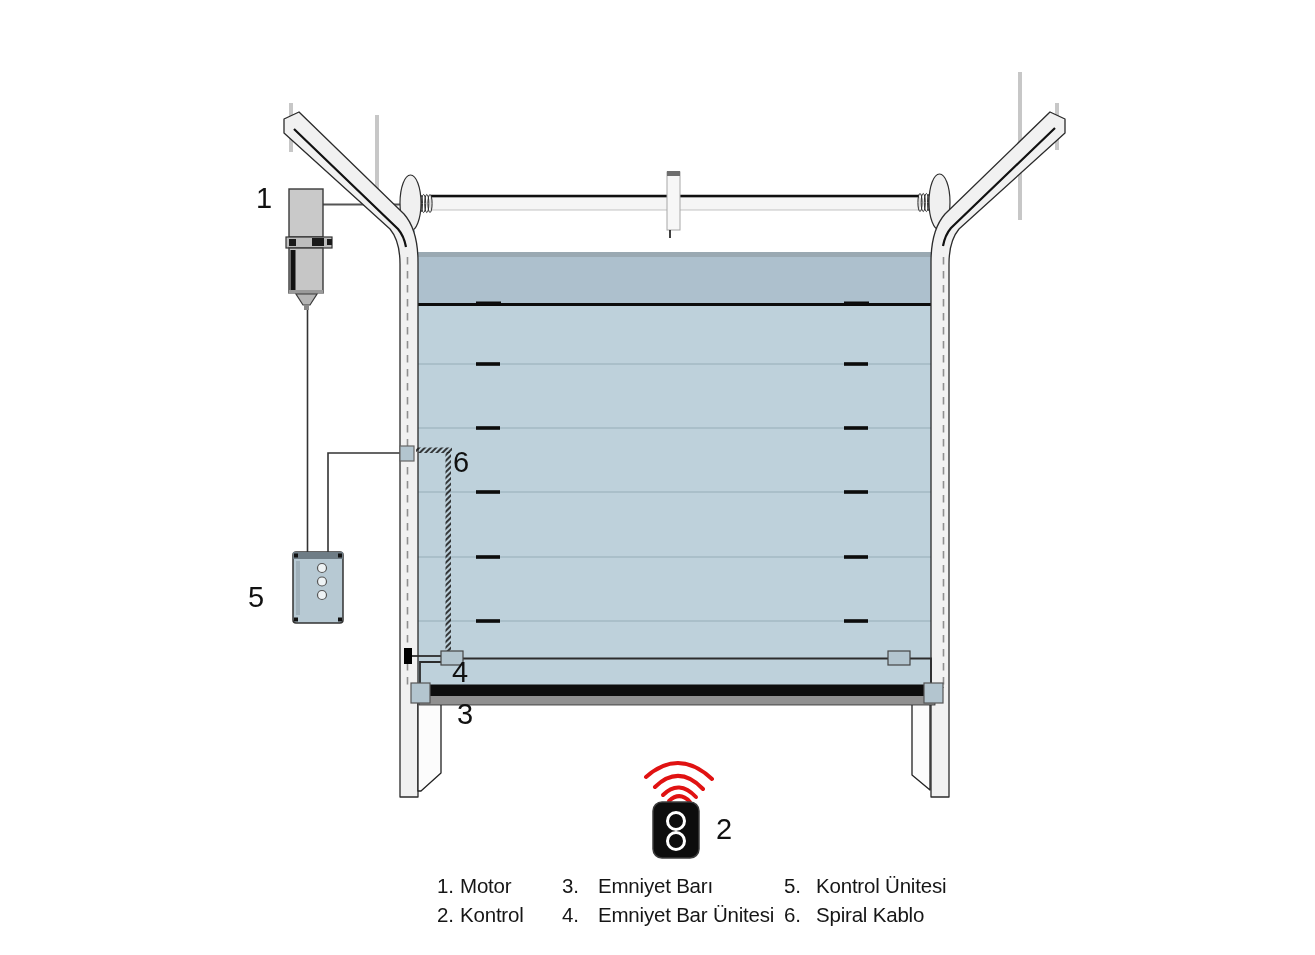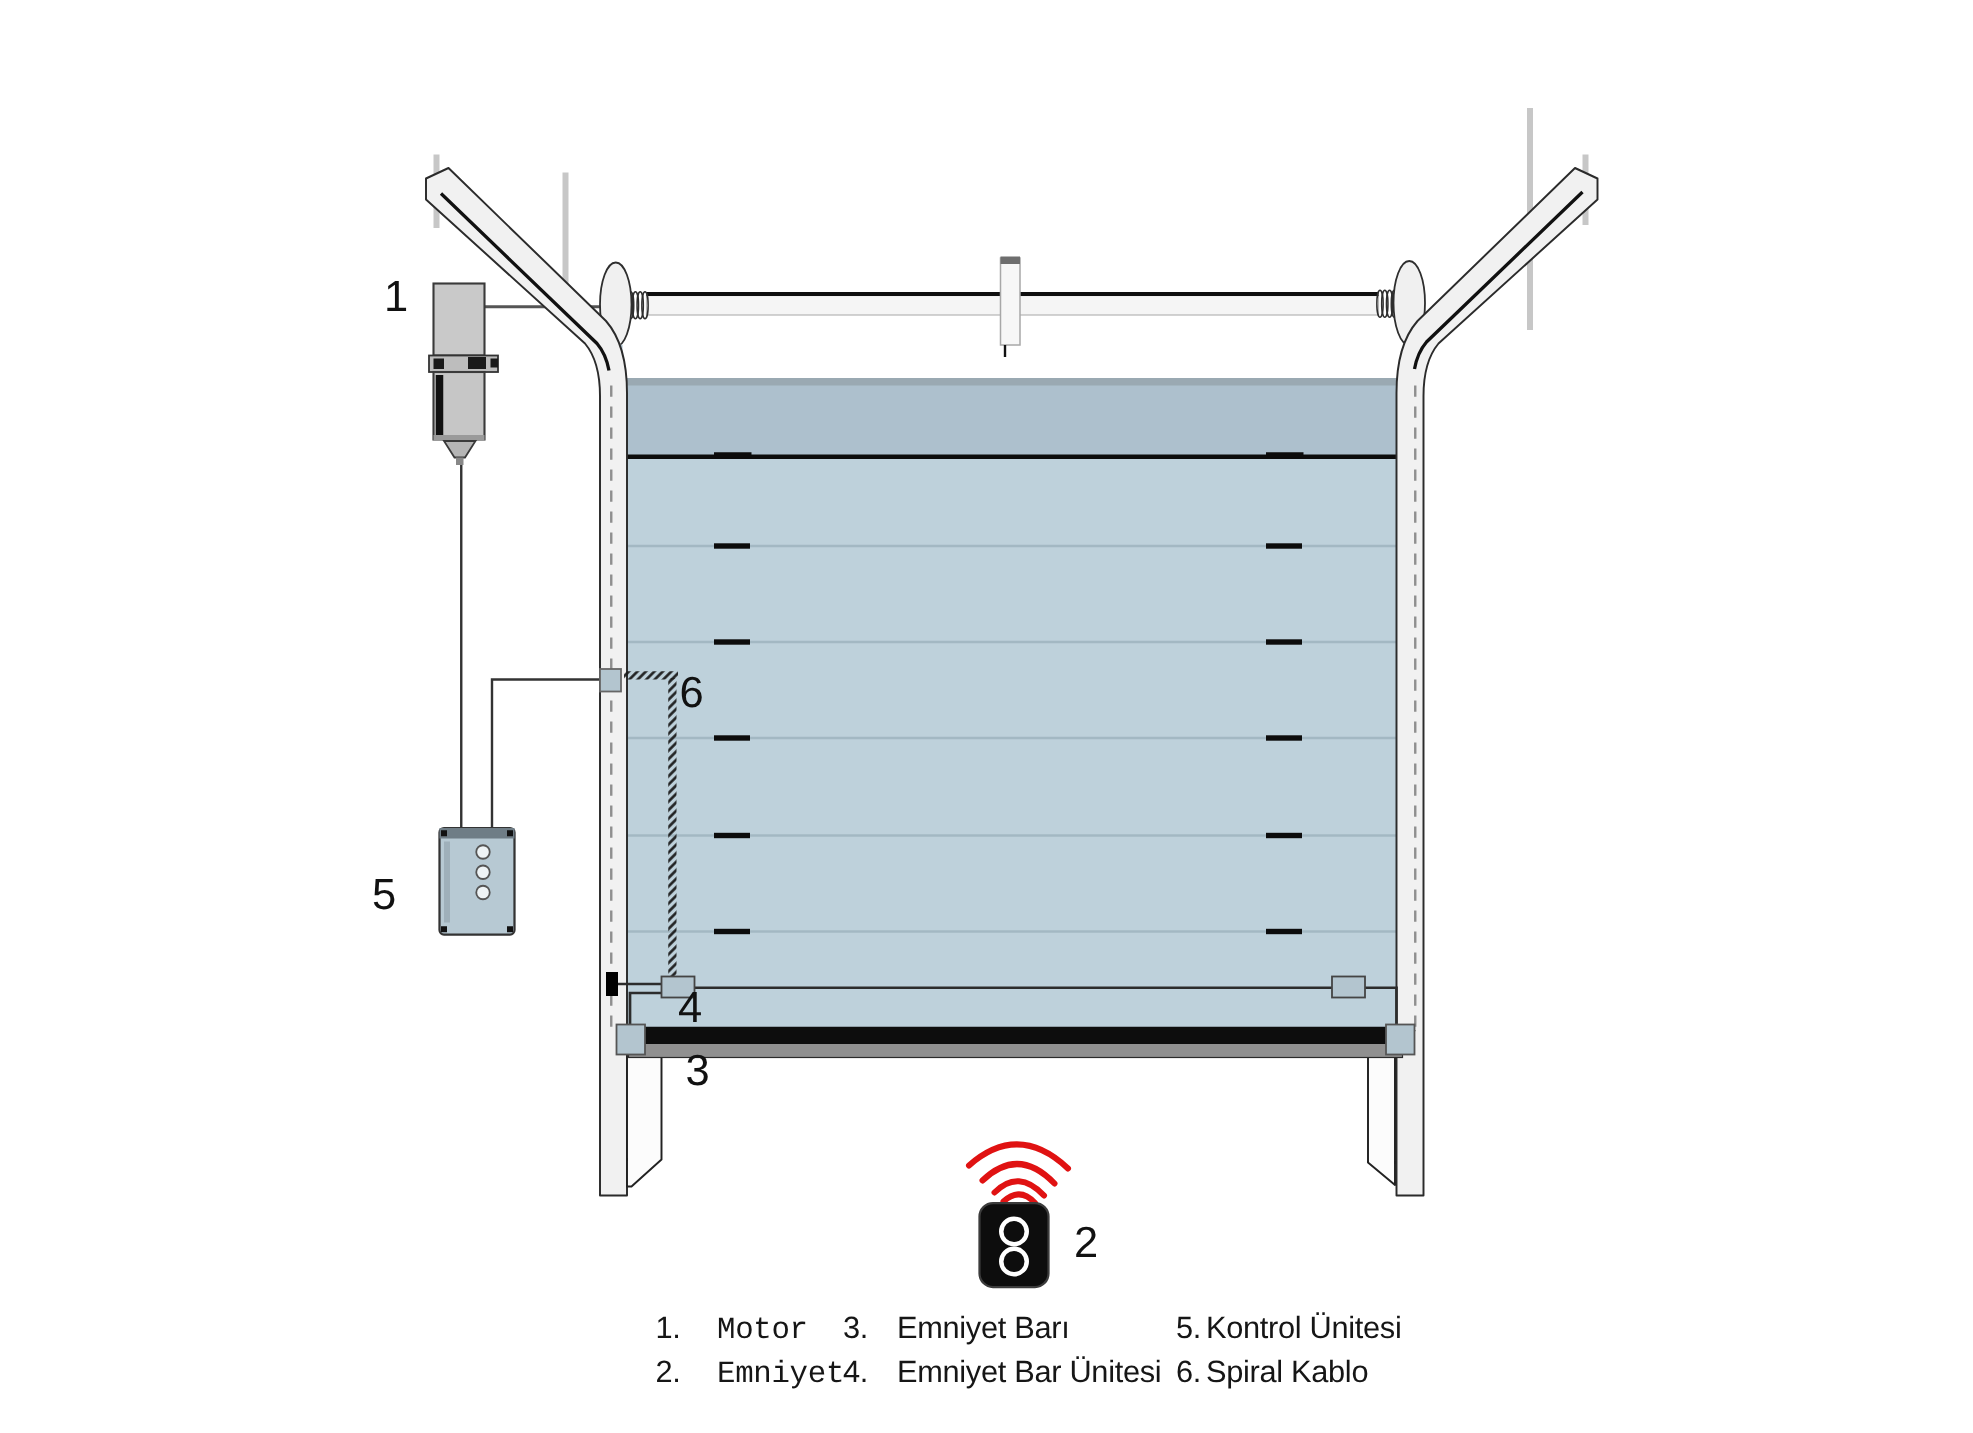--- a/index.html
+++ b/index.html
@@ -8,23 +8,23 @@
     --control-box:#b7c9d3; --sensor-box:#b3c5cf; --signal-red:#e01212; --ink:#161616;
   }
   html,body{margin:0;padding:0;background:#fff;}
   .stage{position:relative;width:1315px;height:955px;background:#fff;overflow:hidden;
          font-family:"Liberation Sans",sans-serif;color:var(--ink);}
   .diagram-svg{position:absolute;left:0;top:0;}
   .plabel{position:absolute;font-size:29px;line-height:1;color:#111;letter-spacing:-0.5px;}
   .lcol{position:absolute;top:874px;}
   .lrow{display:flex;align-items:baseline;height:29px;font-size:20.5px;letter-spacing:-0.2px;color:var(--ink);white-space:nowrap;}
   .lnum{display:inline-block;width:20px;}
-  .lcol.c1 .llab{margin-left:21px;font-family:Liberation Mono, monospace;}
+  .lcol.c1 .llab{margin-left:3px;}
   .lcol.c2 .llab{margin-left:16px;}
-  .lcol.c3 .llab{}
+  .lcol.c3 .llab{margin-left:12px;}
 </style>
 </head>
 <body>
 
 <div class="stage">
 
   <svg class="diagram-svg" width="1315" height="955" viewBox="0 0 1315 955">
     <defs>
       <pattern id="hatch" width="4" height="4" patternUnits="userSpaceOnUse" patternTransform="rotate(45)">
         <line x1="1" y1="0" x2="1" y2="4" stroke="#1a1a1a" stroke-width="1.7"></line>
@@ -194,21 +194,21 @@
   <div class="plabel" style="left:453px;top:448px">6</div>
 
   <div>
     <div class="lcol c1" style="left:437px">
       <div class="lrow">
         <span class="lnum">1.</span>
         <span class="llab">Motor</span>
       </div>
       <div class="lrow">
         <span class="lnum">2.</span>
-        <span class="llab">Emniyet</span>
+        <span class="llab">Kontrol</span>
       </div>
     </div>
     <div class="lcol c2" style="left:562px">
       <div class="lrow">
         <span class="lnum">3.</span>
         <span class="llab">Emniyet Barı</span>
       </div>
       <div class="lrow">
         <span class="lnum">4.</span>
         <span class="llab">Emniyet Bar Ünitesi</span>

